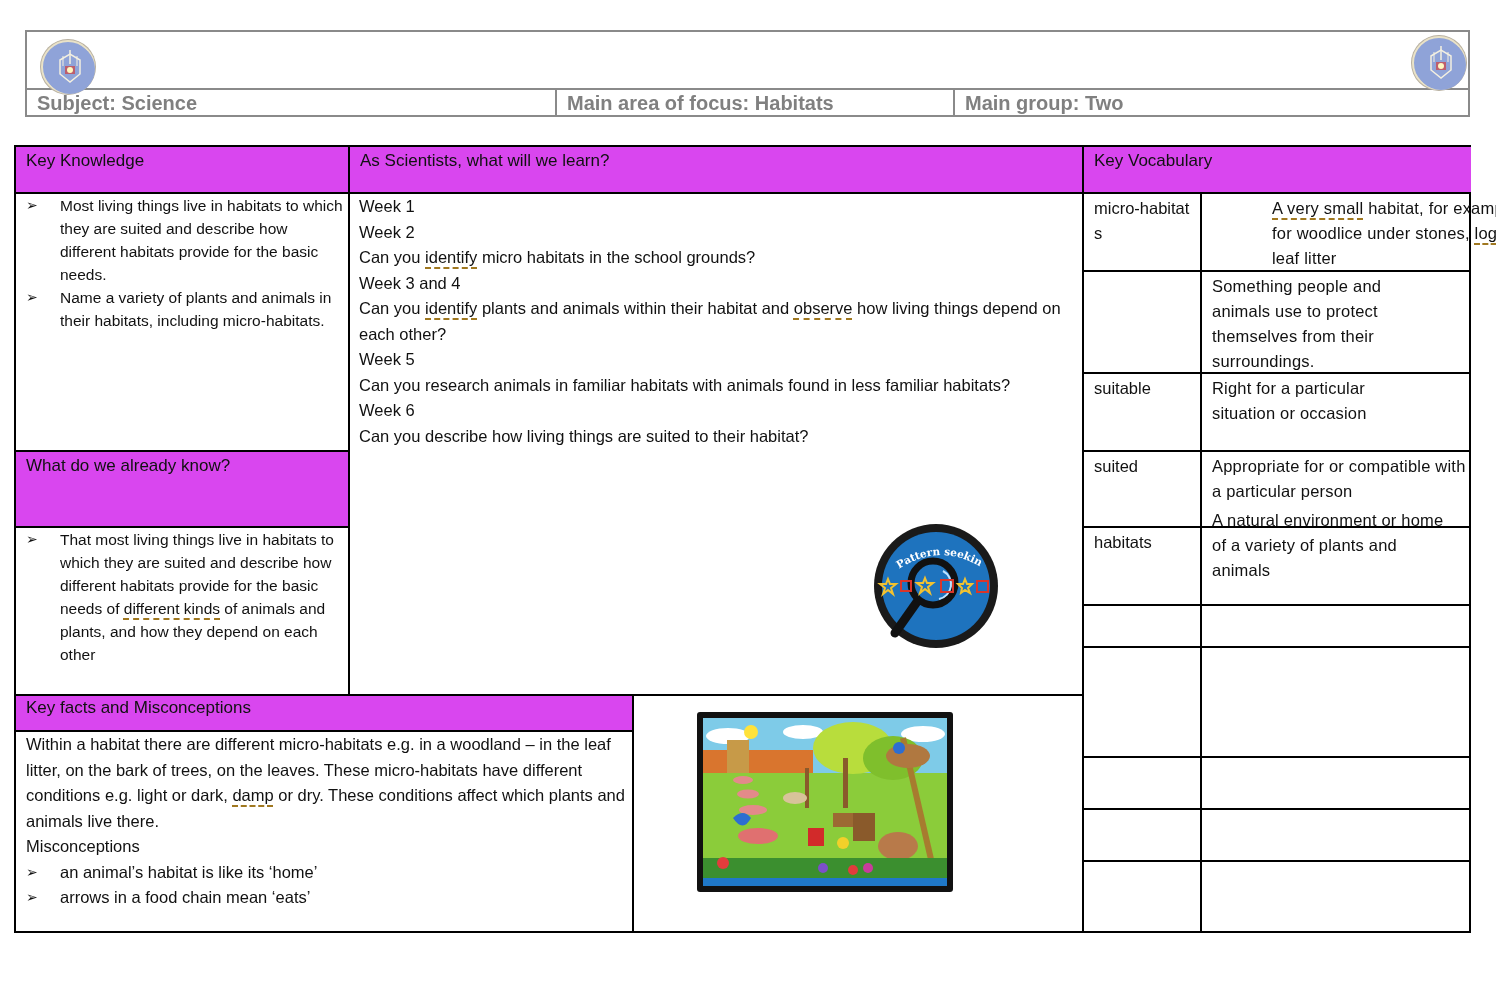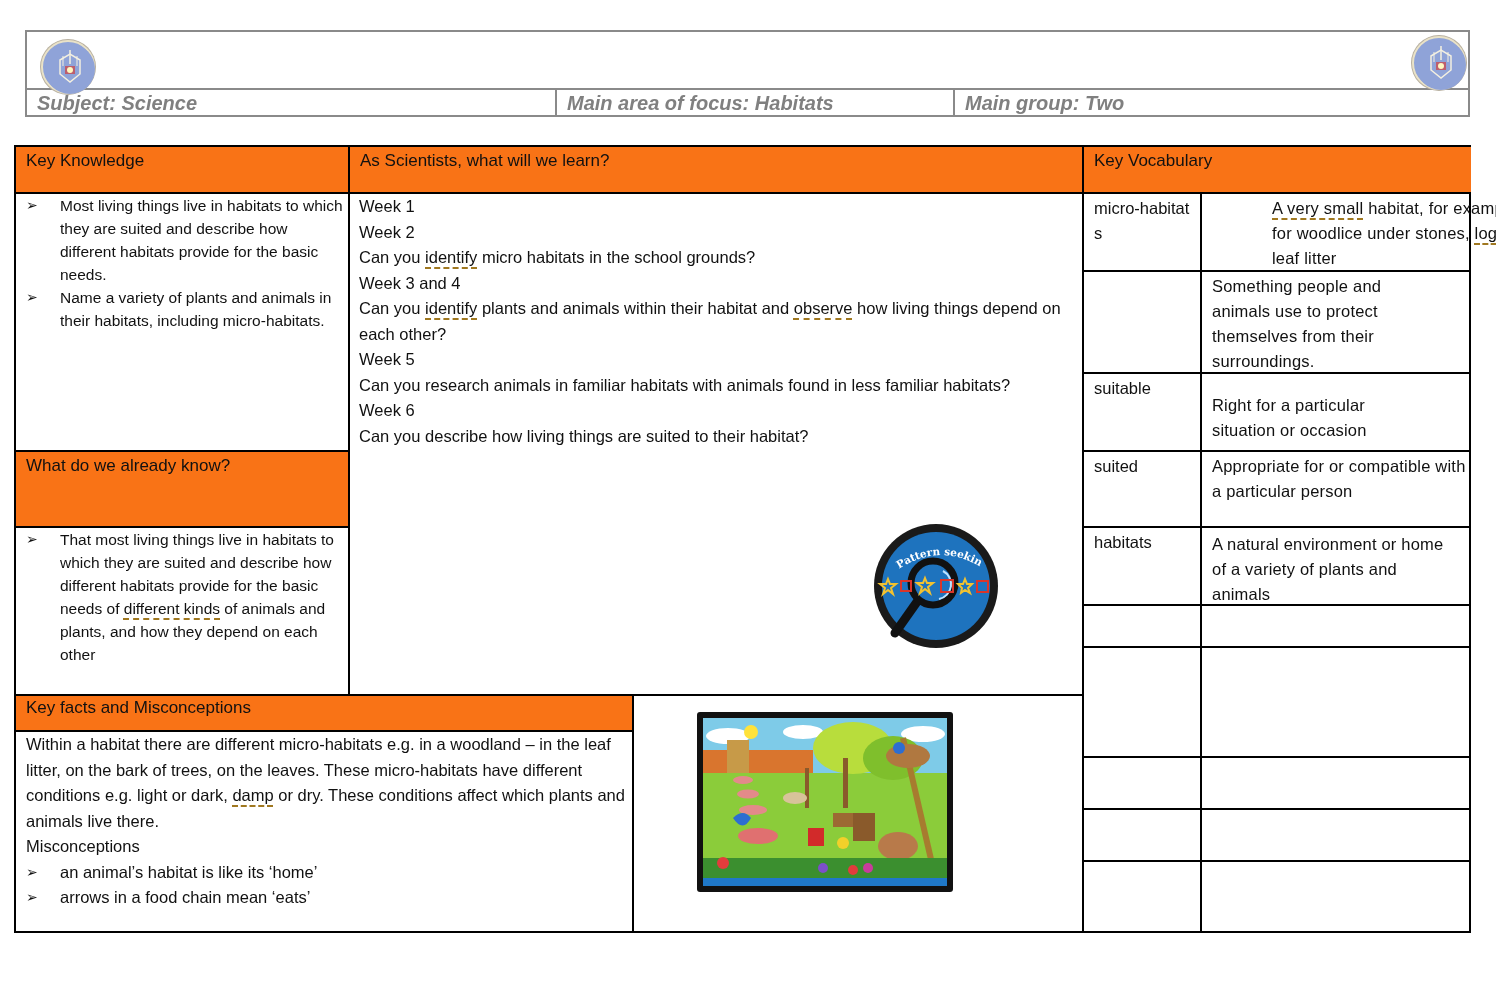--- a/index.html
+++ b/index.html
@@ -7,28 +7,28 @@
   body { position: relative; font-family: "Liberation Sans", "DejaVu Sans", sans-serif; color: #000; }
 
   
   .hdr { position: absolute; left: 25px; top: 30px; width: 1445px; height: 87px; border: 2px solid #8a8a8a; }
   .hdr-title { position: absolute; left: 0; top: 0; width: 100%; height: 58px; border-bottom: 2px solid #8a8a8a; text-align: center; font-size: 36px; color: #7a7a7a; line-height: 44px; padding-top: 2px; }
   .logo { position: absolute; top: 4px; width: 54px; height: 54px; border-radius: 50%; background: #8fa3d8; border: 2px solid #e9e2c8; box-shadow: 0 0 0 1px #b8b0a0; }
   .logo.left { left: 14px; top: 8px; }
   .logo.right { right: 2px; }
   .logo svg { position: absolute; left: 0; top: 0; }
   .hdr-row { position: absolute; left: 0; top: 58px; width: 100%; height: 27px; display: flex; }
-  .hdr-cell { height: 100%; font-weight: bold; color: #808080; font-size: 20px; line-height: 27px; padding-left: 10px; border-right: 2px solid #8a8a8a; font-style: italic; }
+  .hdr-cell { height: 100%; font-weight: bold; color: #808080; font-size: 20px; line-height: 27px; padding-left: 10px; border-right: 2px solid #8a8a8a; }
   .hdr-cell:last-child { border-right: none; }
 
   
   .grid { position: absolute; left: 14px; top: 145px; width: 1457px; height: 788px; border: 2px solid #000; }
   .line-h, .line-v { position: absolute; background: #000; }
   .cell { position: absolute; font-family: "Liberation Sans", "DejaVu Sans", sans-serif; }
-  .blue { background: #f97316; }
+  .blue { background: #d946ef; }
   .hd-txt { position: absolute; left: 10px; top: 4px; font-size: 17px; color: #111; }
   .txt { font-size: 16.5px; line-height: 25.5px; color: #111; }
   .txt-sm { font-size: 15.5px; line-height: 23px; color: #111; }
 
   ul.arrow { list-style: none; }
   ul.arrow li { position: relative; padding-left: 34px; }
   ul.arrow li .bullet { position: absolute; left: 0; top: 0; font-size: 14px; }
 
   .squig { text-decoration: underline; text-decoration-style: dashed; text-decoration-color: #a07820; text-decoration-thickness: 2px; text-underline-offset: 4px; }
 
@@ -186,35 +186,35 @@
     <div class="vocab-def" style="width:260px"><span class="squig">A very small</span><span> habitat, for example for woodlice under stones, </span><span class="squig">logs</span><span> or leaf litter</span></div>
   </div>
 
   <div class="cell" style="left:1186px;top:125px;width:269px;height:100px">
     <div class="vocab-def" style="width:230px">Something people and animals use to protect themselves from their surroundings.</div>
   </div>
 
   <div class="cell" style="left:1068px;top:227px;width:116px;height:76px">
     <div class="vocab-word">suitable</div>
   </div>
-  <div class="cell" style="left:1186px;top:244px;width:269px;height:76px">
+  <div class="cell" style="left:1186px;top:227px;width:269px;height:76px">
     <div class="vocab-def" style="width:200px">Right for a particular situation or occasion</div>
   </div>
 
   <div class="cell" style="left:1068px;top:305px;width:116px;height:74px">
     <div class="vocab-word">suited</div>
   </div>
   <div class="cell" style="left:1186px;top:305px;width:316px;height:74px">
     <div class="vocab-def" style="width:260px">Appropriate for or compatible with a particular person</div>
   </div>
 
   <div class="cell" style="left:1068px;top:381px;width:116px;height:76px">
     <div class="vocab-word">habitats</div>
   </div>
-  <div class="cell" style="left:1186px;top:383px;width:269px;height:76px">
+  <div class="cell" style="left:1186px;top:359px;width:269px;height:76px">
     <div class="vocab-def" style="width:240px">A natural environment or home of a variety of plants and animals</div>
   </div>
 
   <div class="line-h" style="left:0;top:45px;width:1455px;height:2px"></div>
 
   <div class="line-v" style="left:332px;top:0;width:2px;height:549px"></div>
 
   <div class="line-v" style="left:1066px;top:0;width:2px;height:786px"></div>
 
   <div class="line-v" style="left:1184px;top:45px;width:2px;height:741px"></div>

